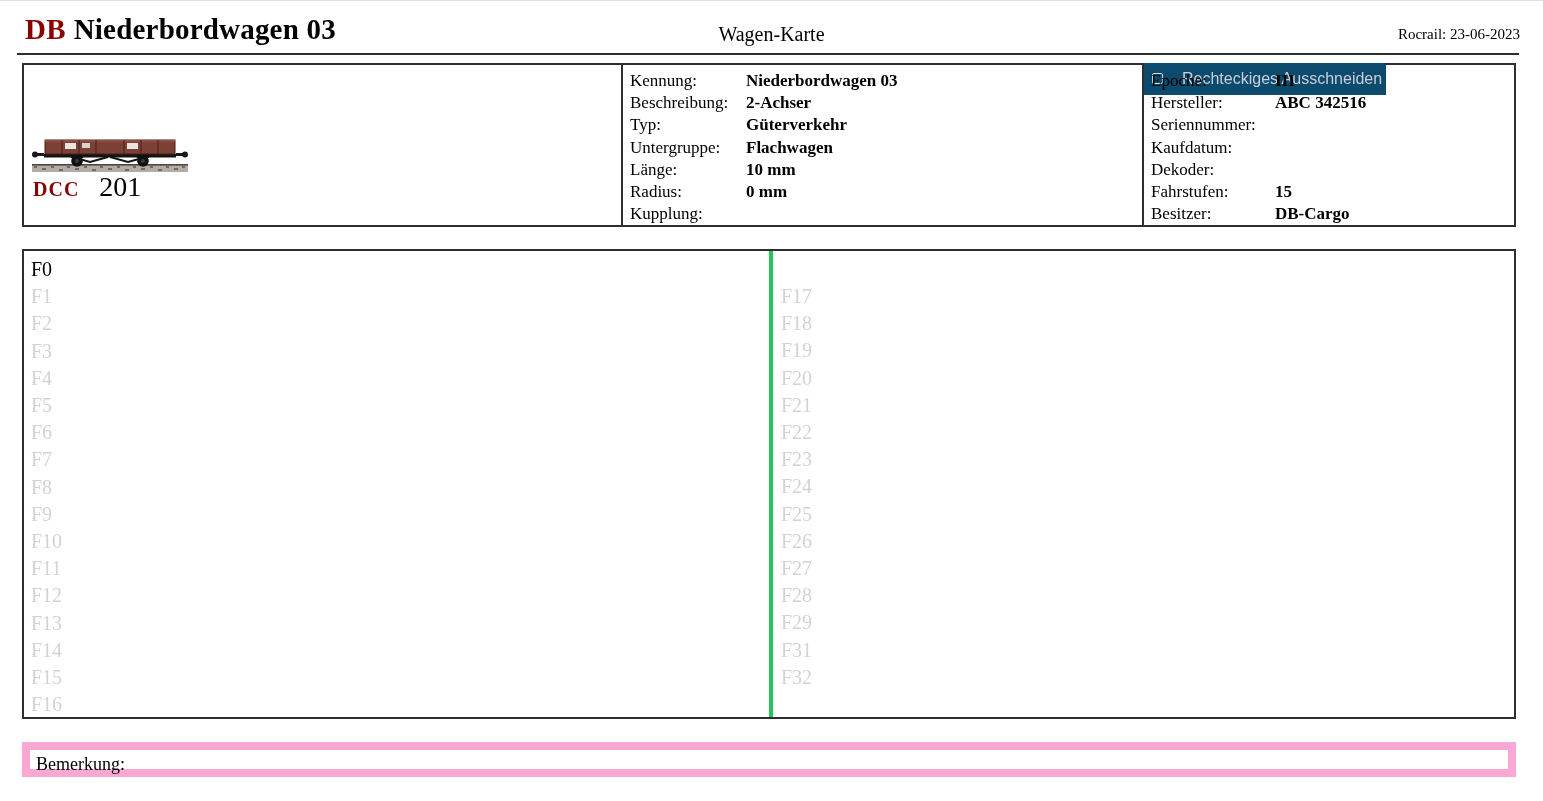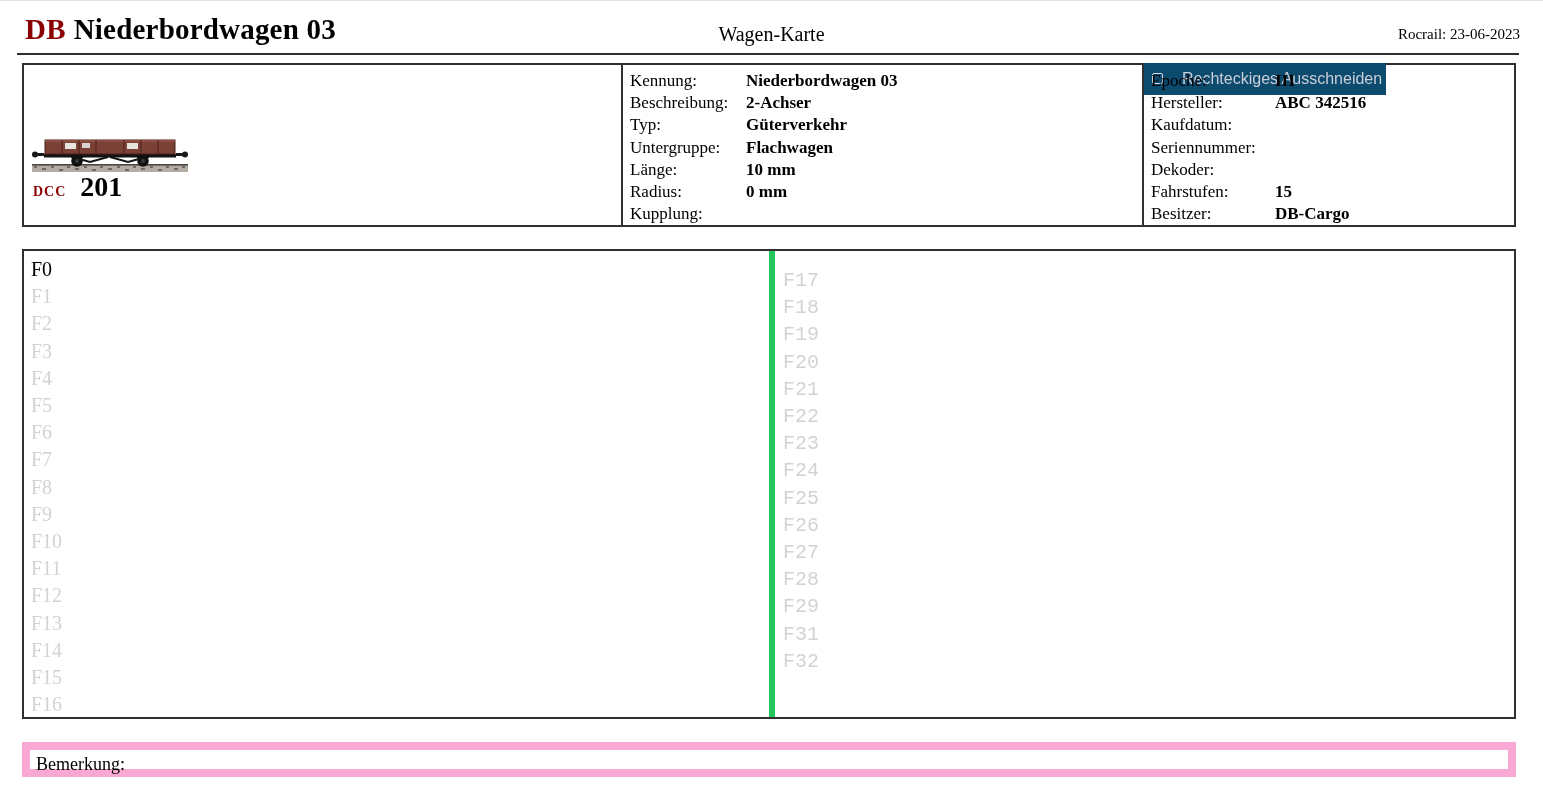--- a/index.html
+++ b/index.html
@@ -16,22 +16,22 @@
   .header-meta { position:absolute; right:23px; top:25px; font-size:15px;text-align:center; }
   .header-rule { position:absolute; left:17px; top:52px; width:1502px; border-top:2px solid #2f2f2f; }
   
   .info-box {
     position:absolute; left:22px; top:62px; width:1494px; height:164px;
     border:2px solid #2f2f2f; display:flex;
   }
   .col-image { width:597px; position:relative; }
   .wagon-figure { position:absolute; left:8px; top:64px; width:156px; height:44px; }
   .dcc-line { position:absolute; left:9px; top:106px; white-space:nowrap; }
-  .dcc-proto { font-size:14px; font-weight:bold; color:#8b0000; letter-spacing:1px; }
-  .dcc-addr  { font-size:28px; font-weight:bold; color:#000; margin-left:14px; }
+  .dcc-proto { font-size:20px; font-weight:bold; color:#8b0000; letter-spacing:1px; }
+  .dcc-addr  { font-size:28px; font-weight:normal; color:#000; margin-left:20px; }
   .col-details { position:relative; border-left:2px solid #2f2f2f; padding:5px 0 0 7px; font-size:17px; }
   .col-details.mid { width:521px; }
   .col-details.right { flex:1; }
   .detail-row { line-height:22.2px; position:relative; z-index:1; white-space:nowrap; }
   .detail-row .lbl { display:inline-block; vertical-align:top; }
   .mid .detail-row .lbl { width:116px; }
   .right .detail-row .lbl { width:124px; }
   .detail-row .val { font-weight:bold; }
   
   .snip-ghost {
@@ -43,21 +43,21 @@
     position:absolute; left:8px; top:10px; width:11px; height:11px;
     border:1.5px solid #d4d9e2; border-radius:2px;
   }
   
   .functions-box {
     position:absolute; left:22px; top:248px; width:1494px; height:470px;
     border:2px solid #2f2f2f; display:flex;
   }
   .fcol { font-size:20px; line-height:27.2px; }
   .fcol.left  { width:745px; padding:5px 0 16px 7px; }
-  .fcol.right { flex:1; border-left:6px solid #22c55e; padding:16px 0 0 8px;font-family:Liberation Mono, monospace; }
+  .fcol.right { flex:1; border-left:4px solid #22c55e; padding:32px 0 0 8px; }
   .fn-item { color:#d3d3d3; }
   .fn-item.active { color:#000; }
   
   .remarks-box {
     position:absolute; left:22px; top:741px; width:1494px; height:35px;
     border:8px solid #f9a8d4; font-size:18px; line-height:29px; padding-left:6px;
   }
 </style>
 </head>
 <body>
@@ -144,22 +144,22 @@
         <div class="detail-row"><span class="lbl">Kupplung:</span><span class="val"></span></div>
       </div>
 
     <div class="col-details right" id="details-right">
       <div class="snip-ghost">
         <span class="snip-icon"></span>
         <span>Rechteckiges Ausschneiden</span>
       </div>
     <div class="detail-row"><span class="lbl">Epoche:</span><span class="val">III</span></div>
         <div class="detail-row"><span class="lbl">Hersteller:</span><span class="val">ABC 342516</span></div>
+        <div class="detail-row"><span class="lbl">Seriennummer:</span><span class="val"></span></div>
         <div class="detail-row"><span class="lbl">Kaufdatum:</span><span class="val"></span></div>
-        <div class="detail-row"><span class="lbl">Seriennummer:</span><span class="val"></span></div>
         <div class="detail-row"><span class="lbl">Dekoder:</span><span class="val"></span></div>
         <div class="detail-row"><span class="lbl">Fahrstufen:</span><span class="val">15</span></div>
         <div class="detail-row"><span class="lbl">Besitzer:</span><span class="val">DB-Cargo</span></div>
       </div>
   </div>
 
   <div class="functions-box">
     <div class="fcol left" id="fcol-left">
         <div class="fn-item active">F0</div>
         <div class="fn-item">F1</div>

